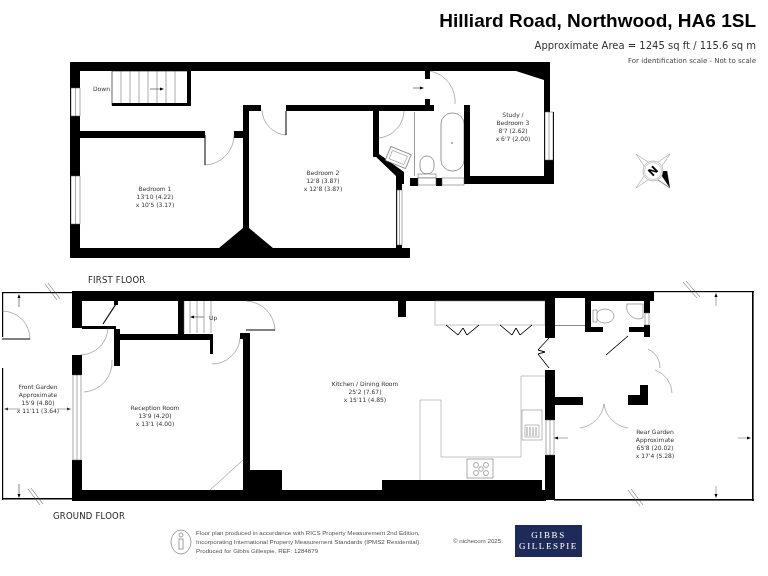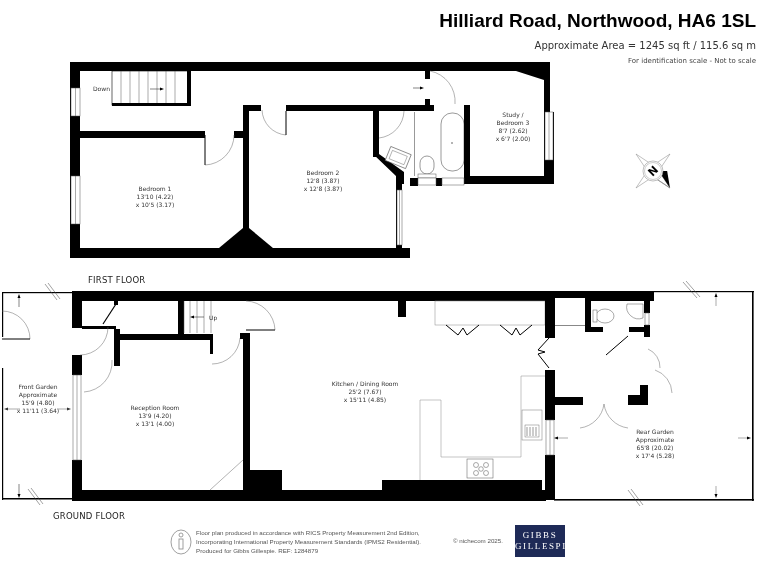--- a/index.html
+++ b/index.html
@@ -6,21 +6,21 @@
   body { width:768px; height:576px; position:relative; overflow:hidden; font-family:"Liberation Sans", sans-serif; color:#222; }
   .title { position:absolute; right:12px; top:10px; font-size:19px; font-weight:bold; color:#000000; white-space:nowrap; }
   .area { position:absolute; right:12px; top:40px; font-size:10px; color:#333; white-space:nowrap; font-family:"DejaVu Sans", sans-serif; }
   .ident { position:absolute; right:12px; top:57px; font-size:7px; color:#444; white-space:nowrap; font-family:"DejaVu Sans", sans-serif; }
   svg.plan { position:absolute; left:0; top:0; }
   .rl { font-family:"DejaVu Sans", sans-serif; font-size:6px; fill:#333; }
   .fl { position:absolute; font-size:8.5px; color:#222; font-family:"DejaVu Sans", sans-serif; letter-spacing:0.2px; }
   .footer { position:absolute; left:196px; top:528px; font-size:6.2px; line-height:9px; color:#555; font-family:"Liberation Sans", sans-serif; }
   .copy { position:absolute; left:453px; top:537px; font-size:6.2px; color:#555; }
   .info-ic { position:absolute; left:170px; top:529px; }
-  .logo { position:absolute; left:515px; top:525px; width:50px; height:32px; background:#1e2a57; color:#fff; font-family:"Liberation Serif", serif; text-align:center; font-size:9px; letter-spacing:1.6px; line-height:11px; padding-top:5px; box-sizing:border-box; }
+  .logo { position:absolute; left:515px; top:525px; width:67px; height:32px; background:#1e2a57; color:#fff; font-family:"Liberation Serif", serif; text-align:center; font-size:9px; letter-spacing:1.6px; line-height:11px; padding-top:5px; box-sizing:border-box; }
 </style>
 </head>
 <body>
 
 <div class="title">Hilliard Road, Northwood, HA6 1SL</div>
 <div class="area">Approximate Area = 1245 sq ft / 115.6 sq m</div>
 <div class="ident">For identification scale - Not to scale</div>
 
 <svg class="plan" width="768" height="576" viewBox="0 0 768 576">
 

